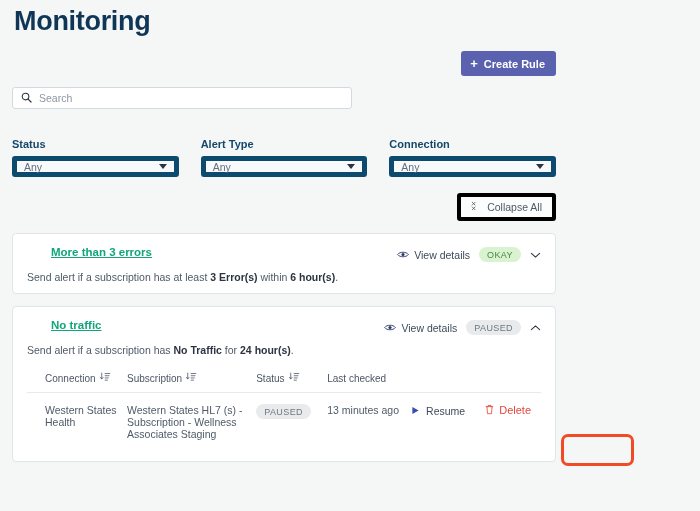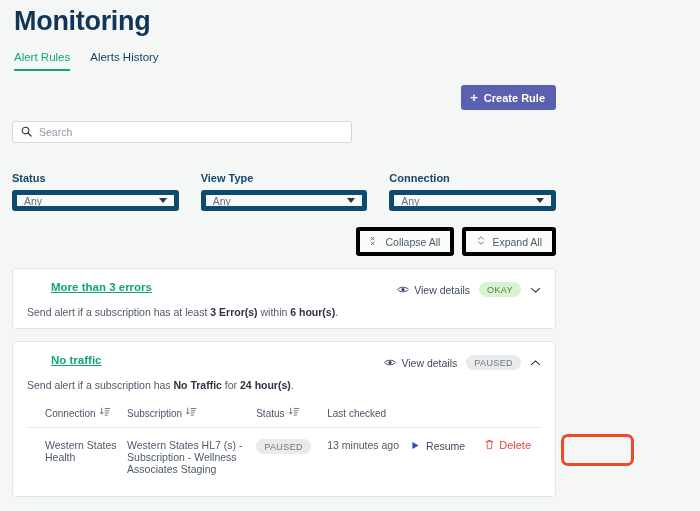--- a/index.html
+++ b/index.html
@@ -175,24 +175,20 @@
     pointer-events: none;
   }
 </style>
 </head>
 <body>
 
 <div class="page">
 
   <h1 class="page-title">Monitoring</h1>
 
-  <div class="tabs">
-    <div class="tab active">Alert Rules</div>
-    <div class="tab">Alerts History</div>
-  </div>
 
   <div class="create-row">
     <button class="btn-create">
       <span class="plus-ico">+</span>
       <span>Create Rule</span>
     </button>
   </div>
 
   <div class="search-wrap">
     <div class="search-box">
@@ -208,21 +204,21 @@
 
   <div class="filters">
     <div class="filter">
       <span class="filter-label">Status</span>
       <div class="select">
         <span>Any</span>
         <span class="caret"></span>
       </div>
     </div>
     <div class="filter">
-      <span class="filter-label">View Type</span>
+      <span class="filter-label">Alert Type</span>
       <div class="select">
         <span>Any</span>
         <span class="caret"></span>
       </div>
     </div>
     <div class="filter">
       <span class="filter-label">Connection</span>
       <div class="select">
         <span>Any</span>
         <span class="caret"></span>
@@ -232,29 +228,20 @@
 
   <div class="ce-row">
     <button class="btn-ghost">
       <span>
         <svg width="10" height="10" viewBox="0 0 16 16">
           <path d="M2 2 L6.5 6.5 M6.5 2 L2 6.5" stroke="#4e5a68" stroke-width="1.3" fill="none" stroke-linecap="round"></path>
           <path d="M2 14 L6.5 9.5 M6.5 14 L2 9.5" stroke="#4e5a68" stroke-width="1.3" fill="none" stroke-linecap="round"></path>
         </svg>
       </span>
       <span>Collapse All</span>
-    </button>
-    <button class="btn-ghost">
-      <span>
-        <svg width="10" height="11" viewBox="0 0 16 16">
-          <path d="M4 6 L8 2 L12 6" stroke="#4e5a68" stroke-width="1.3" fill="none" stroke-linecap="round" stroke-linejoin="round"></path>
-          <path d="M4 10 L8 14 L12 10" stroke="#4e5a68" stroke-width="1.3" fill="none" stroke-linecap="round" stroke-linejoin="round"></path>
-        </svg>
-      </span>
-      <span>Expand All</span>
     </button>
   </div>
 
   <div class="card">
     <div class="card-head">
       <a class="rule-name">More than 3 errors</a>
       <div class="card-actions">
         <span class="view-details">
           <span>
             <svg width="12" height="9" viewBox="0 0 18 12">

